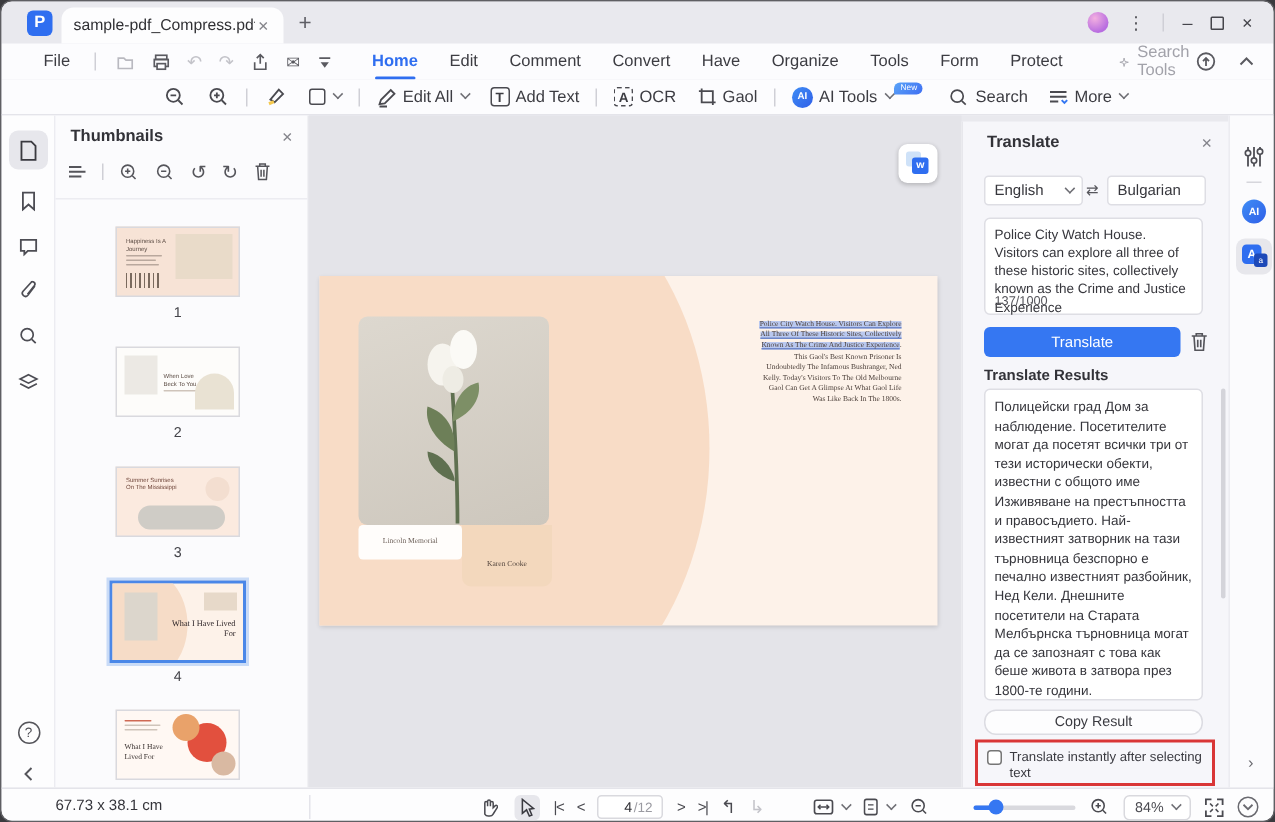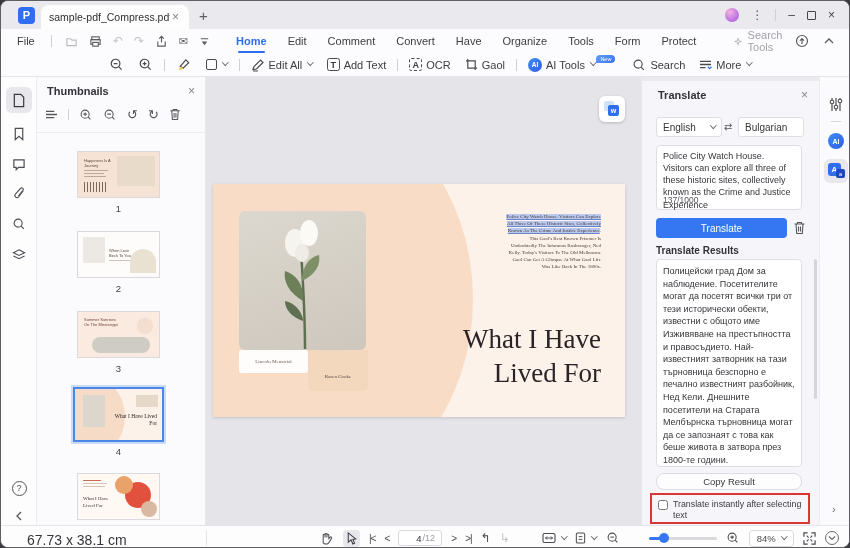--- a/index.html
+++ b/index.html
@@ -15,21 +15,21 @@
   .newtab { color:#5f5f66; font-size:15px; margin-left:10px; }
   .winctrl { margin-left:auto; display:flex; align-items:center; gap:12px; padding-right:14px; }
   .avatar { width:14px; height:14px; border-radius:50%; background:radial-gradient(circle at 35% 30%, #f3b0e0, #b86de0 70%); }
   .kebab { color:#55555b; font-size:12px; }
   .ctl { color:#45454b; font-size:12px; line-height:1; }
   .ctl-max { width:9px; height:9px; border:1.2px solid #45454b; border-radius:1px; }
   .vdiv { width:1px; height:12px; background:#cfcfd6; }
 
   
   .menubar { position:absolute; left:0; top:28px; width:100%; height:24px; background:#fcfcfe; display:flex; align-items:center; font-size:11px; color:#3c3c42; }
-  .menu-file { margin-left:16px; }
+  .menu-file { margin-left:28px; }
   .qbar { display:flex; align-items:center; gap:11px; margin-left:14px; color:#9a9aa1; }
   .qbar .vdiv { margin:0 2px; }
   .menu-items { display:flex; align-items:center; gap:21px; margin-left:26px; }
   .menu-item { position:relative; padding:4px 0; }
   .menu-item.active { color:#2f6ef0; font-weight:bold; }
   .menu-item.active::after { content:""; position:absolute; left:2px; right:2px; bottom:-2px; height:2.5px; background:#2f6ef0; border-radius:2px; }
   .searchtools { display:flex; align-items:center; gap:5px; margin-left:38px; color:#a2a2aa; }
   .menu-right { margin-left:auto; display:flex; align-items:center; gap:14px; padding-right:14px; color:#5a5a60; }
 
   
@@ -98,21 +98,21 @@
   
   .rr-ai { position:absolute; left:8px; top:56px; width:16px; height:16px; border-radius:50%; background:linear-gradient(135deg,#3f8df5,#2f5fe8); color:#fff; font-size:7px; font-weight:bold; display:flex; align-items:center; justify-content:center; }
   .rr-tr { position:absolute; left:4px; top:82px; width:24px; height:24px; background:#e7e7ec; border-radius:6px; }
   .rr-tr .b1 { position:absolute; left:4px; top:4px; width:13px; height:13px; background:#2f6ef0; border-radius:3px; color:#fff; font-size:8px; font-weight:bold; display:flex; align-items:center; justify-content:center; }
   .rr-tr .b2 { position:absolute; left:12px; top:10px; width:9px; height:9px; background:#1d49b8; border-radius:2px; color:#fff; font-size:5.5px; display:flex; align-items:center; justify-content:center; }
   .rr-dash { position:absolute; left:11px; top:44px; width:10px; height:1px; background:#d6d6dc; }
   .rr-next { position:absolute; left:12px; top:426px; color:#6a6a70; font-size:11px; }
 
   
   .statusbar { position:absolute; left:0; top:524px; width:100%; height:24px; background:#fdfdfe; border-top:1px solid #e4e4ea; font-size:10px; color:#3c3c42; }
-  .sb-size { position:absolute; left:14px; top:6px; font-size:14px; color:#35353b;padding-left:12px; }
+  .sb-size { position:absolute; left:24px; top:6px; font-size:10px; color:#35353b;padding-left:12px; }
   .sb-div1 { position:absolute; left:205px; top:4px; width:1px; height:16px; background:#e4e4ea; }
   .sb-center { position:absolute; left:316px; top:0; height:24px; display:flex; align-items:center; gap:9px; color:#4a4a50; }
   .sb-tool { display:flex; align-items:center; justify-content:center; width:17px; height:17px; border-radius:4px; }
   .sb-tool.active { background:#e7e7ec; }
   .pagebox { width:44px; height:16px; border:1px solid #d9d9de; border-radius:3px; background:#fff; display:flex; align-items:center; justify-content:center; gap:1px; }
   .pagebox input { width:16px; border:none; outline:none; text-align:right; font-size:9.5px; color:#303036; font-family:"Liberation Sans",sans-serif; }
   .pagebox .tot { color:#9a9aa1; font-size:9px; }
   .navglyph { font-size:10px; letter-spacing:-1px; color:#4a4a50; }
   .dim { color:#c3c3c9; }
   .sb-right { position:absolute; right:10px; top:0; height:24px; display:flex; align-items:center; gap:9px; color:#4a4a50; }
@@ -400,22 +400,20 @@
             <path d="M64 110 C52 106 46 98 46 90 C56 92 62 100 64 108" fill="#5f7050"></path>
             <ellipse cx="56" cy="32" rx="10" ry="14" fill="#f6f4ee"></ellipse>
             <ellipse cx="70" cy="22" rx="9" ry="13" fill="#fbfaf6"></ellipse>
             <ellipse cx="63" cy="42" rx="7" ry="9" fill="#eeece4"></ellipse>
           </svg>
         </div>
         <div class="peachrect"></div>
         <div class="photolabel">Lincoln Memorial</div>
         <div class="author">Karen Cooke</div>
         <div class="para"><span class="hl">Police City Watch House. Visitors Can Explore All Three Of These Historic Sites, Collectively Known As The Crime And Justice Experience</span><span>. This Gaol's Best Known Prisoner Is Undoubtedly The Infamous Bushranger, Ned Kelly. Today's Visitors To The Old Melbourne Gaol Can Get A Glimpse At What Gaol Life Was Like Back In The 1800s.</span></div>
-        <div class="bigtitle">What I Have
-Lived For</div>
       </div>
       <div class="float-w">
         <span class="sq1"></span>
         <span class="sq2">w</span>
       </div>
     </div>
 
     <div class="tpanel">
       <span class="tp-title">Translate</span>
       <span class="tp-close">×</span>

